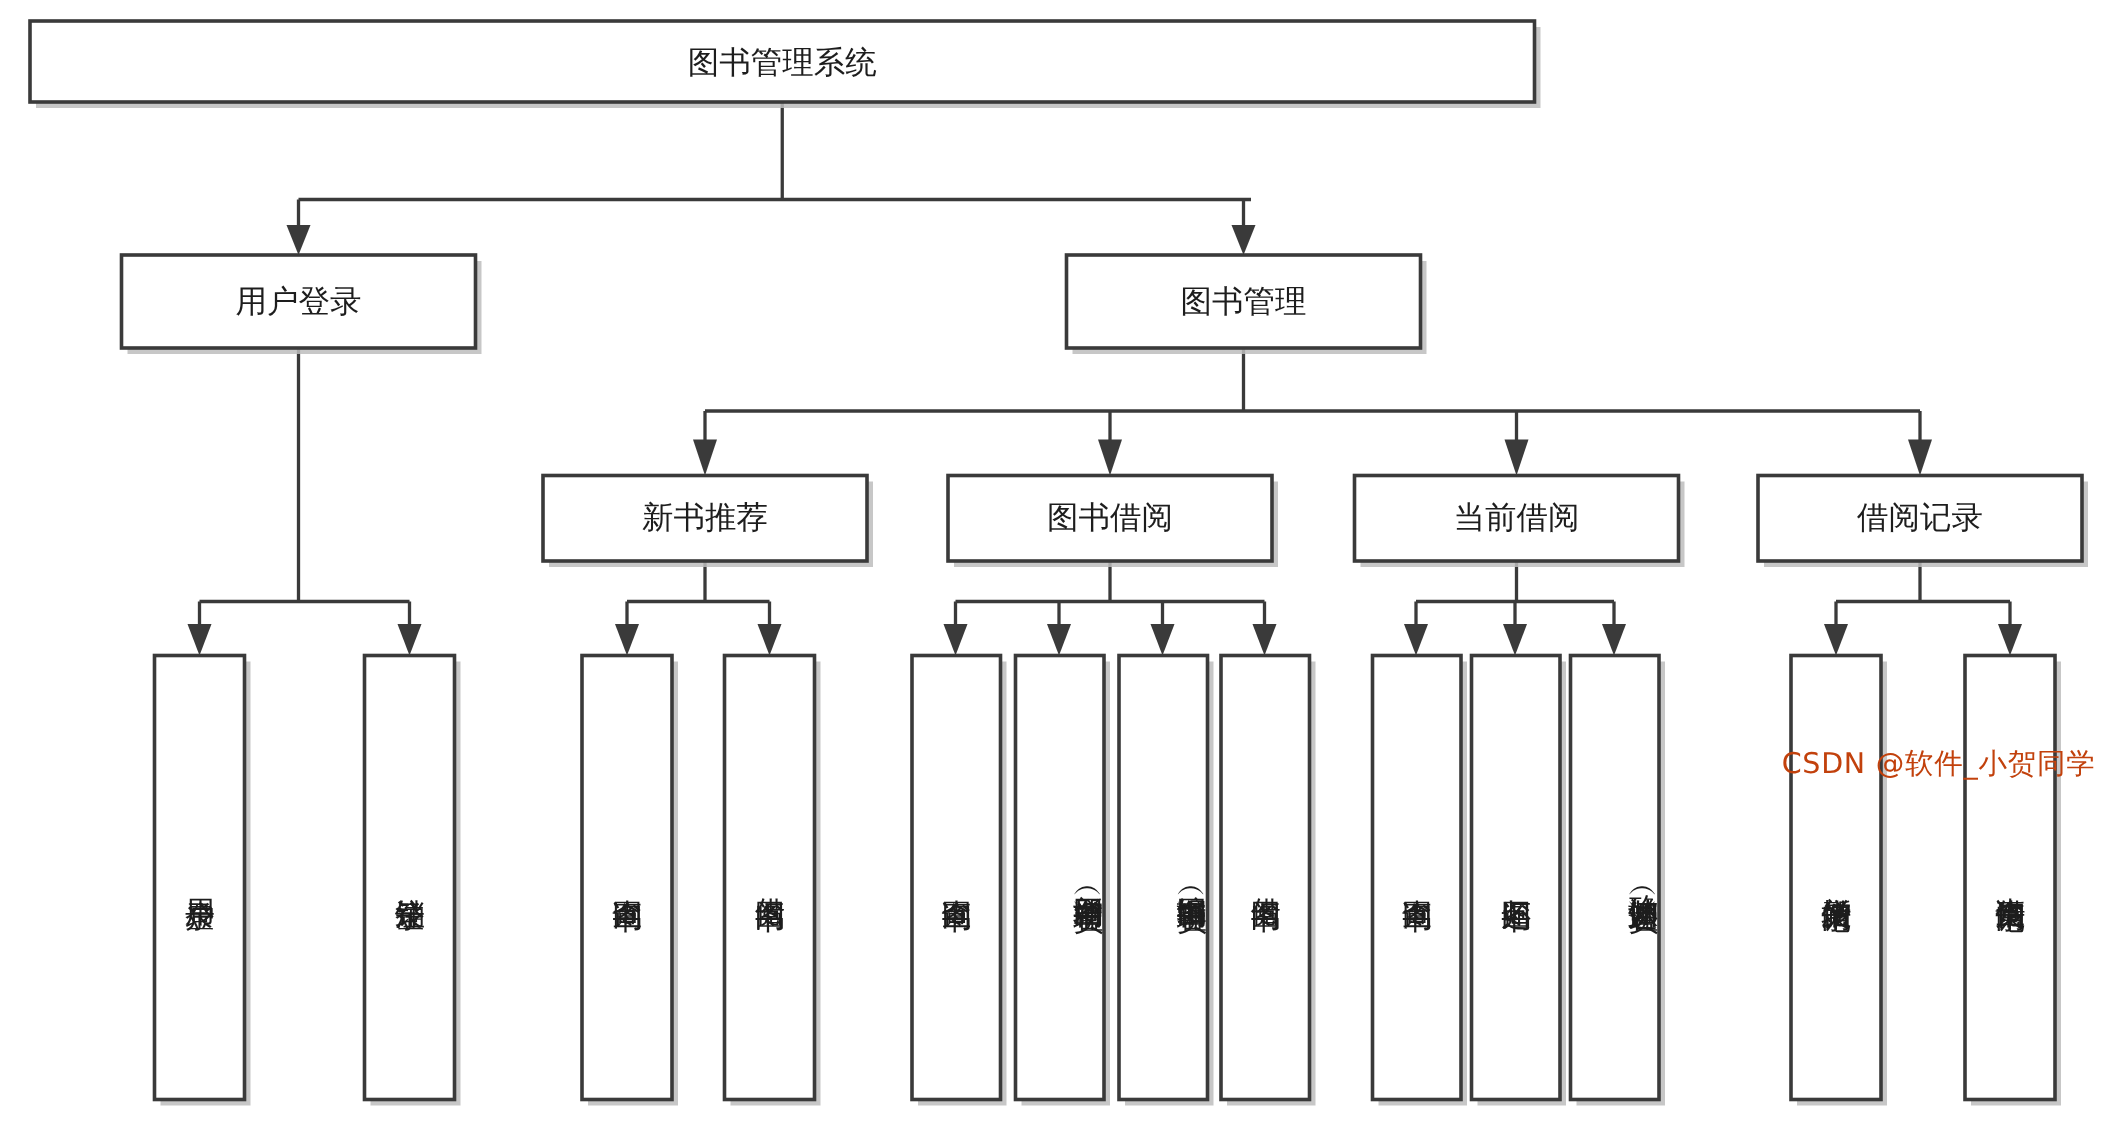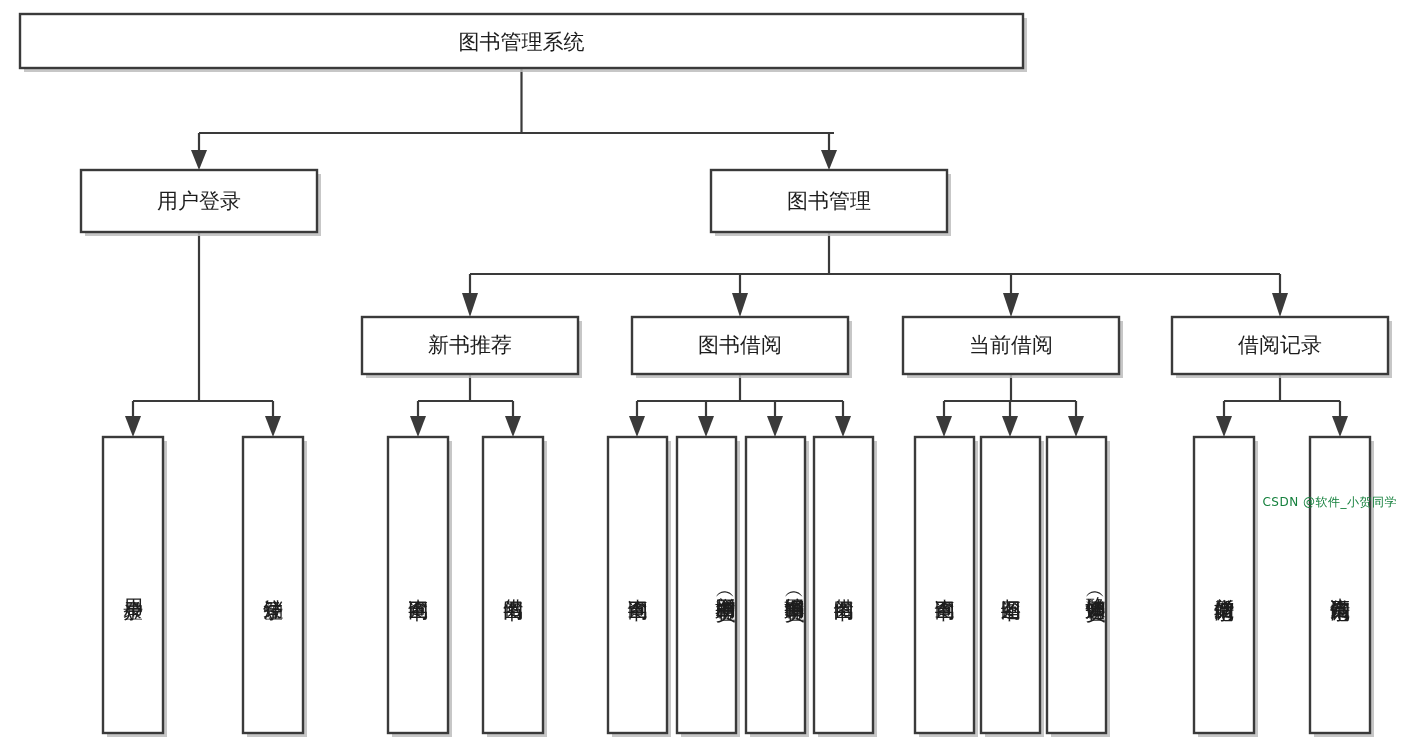--- a/index.html
+++ b/index.html
@@ -56,24 +56,24 @@
     font-size: 20px;
     line-height: 1.08;
     color: #1d1d1d;
     letter-spacing: 1px;
     pointer-events: none;
     white-space: nowrap;
   }
   .watermark {
     position: absolute;
     right: 8px;
-    bottom: 15px;
-    font-family: "DejaVu Sans", "Liberation Sans", sans-serif;
-    font-size: 12px;
-    color: #15803d;
+    bottom: 4px;
+    font-family: "DejaVu Sans", "Liberation Sans", sans-serif;
+    font-size: 19px;
+    color: #c2410c;
     letter-spacing: 0.5px;
     white-space: nowrap;
   }
 </style>
 </head>
 <body>
 
 <div id="diagram-root">
 
   <svg class="diagram-canvas" viewBox="0 0 1405 747" xmlns="http://www.w3.org/2000/svg">

